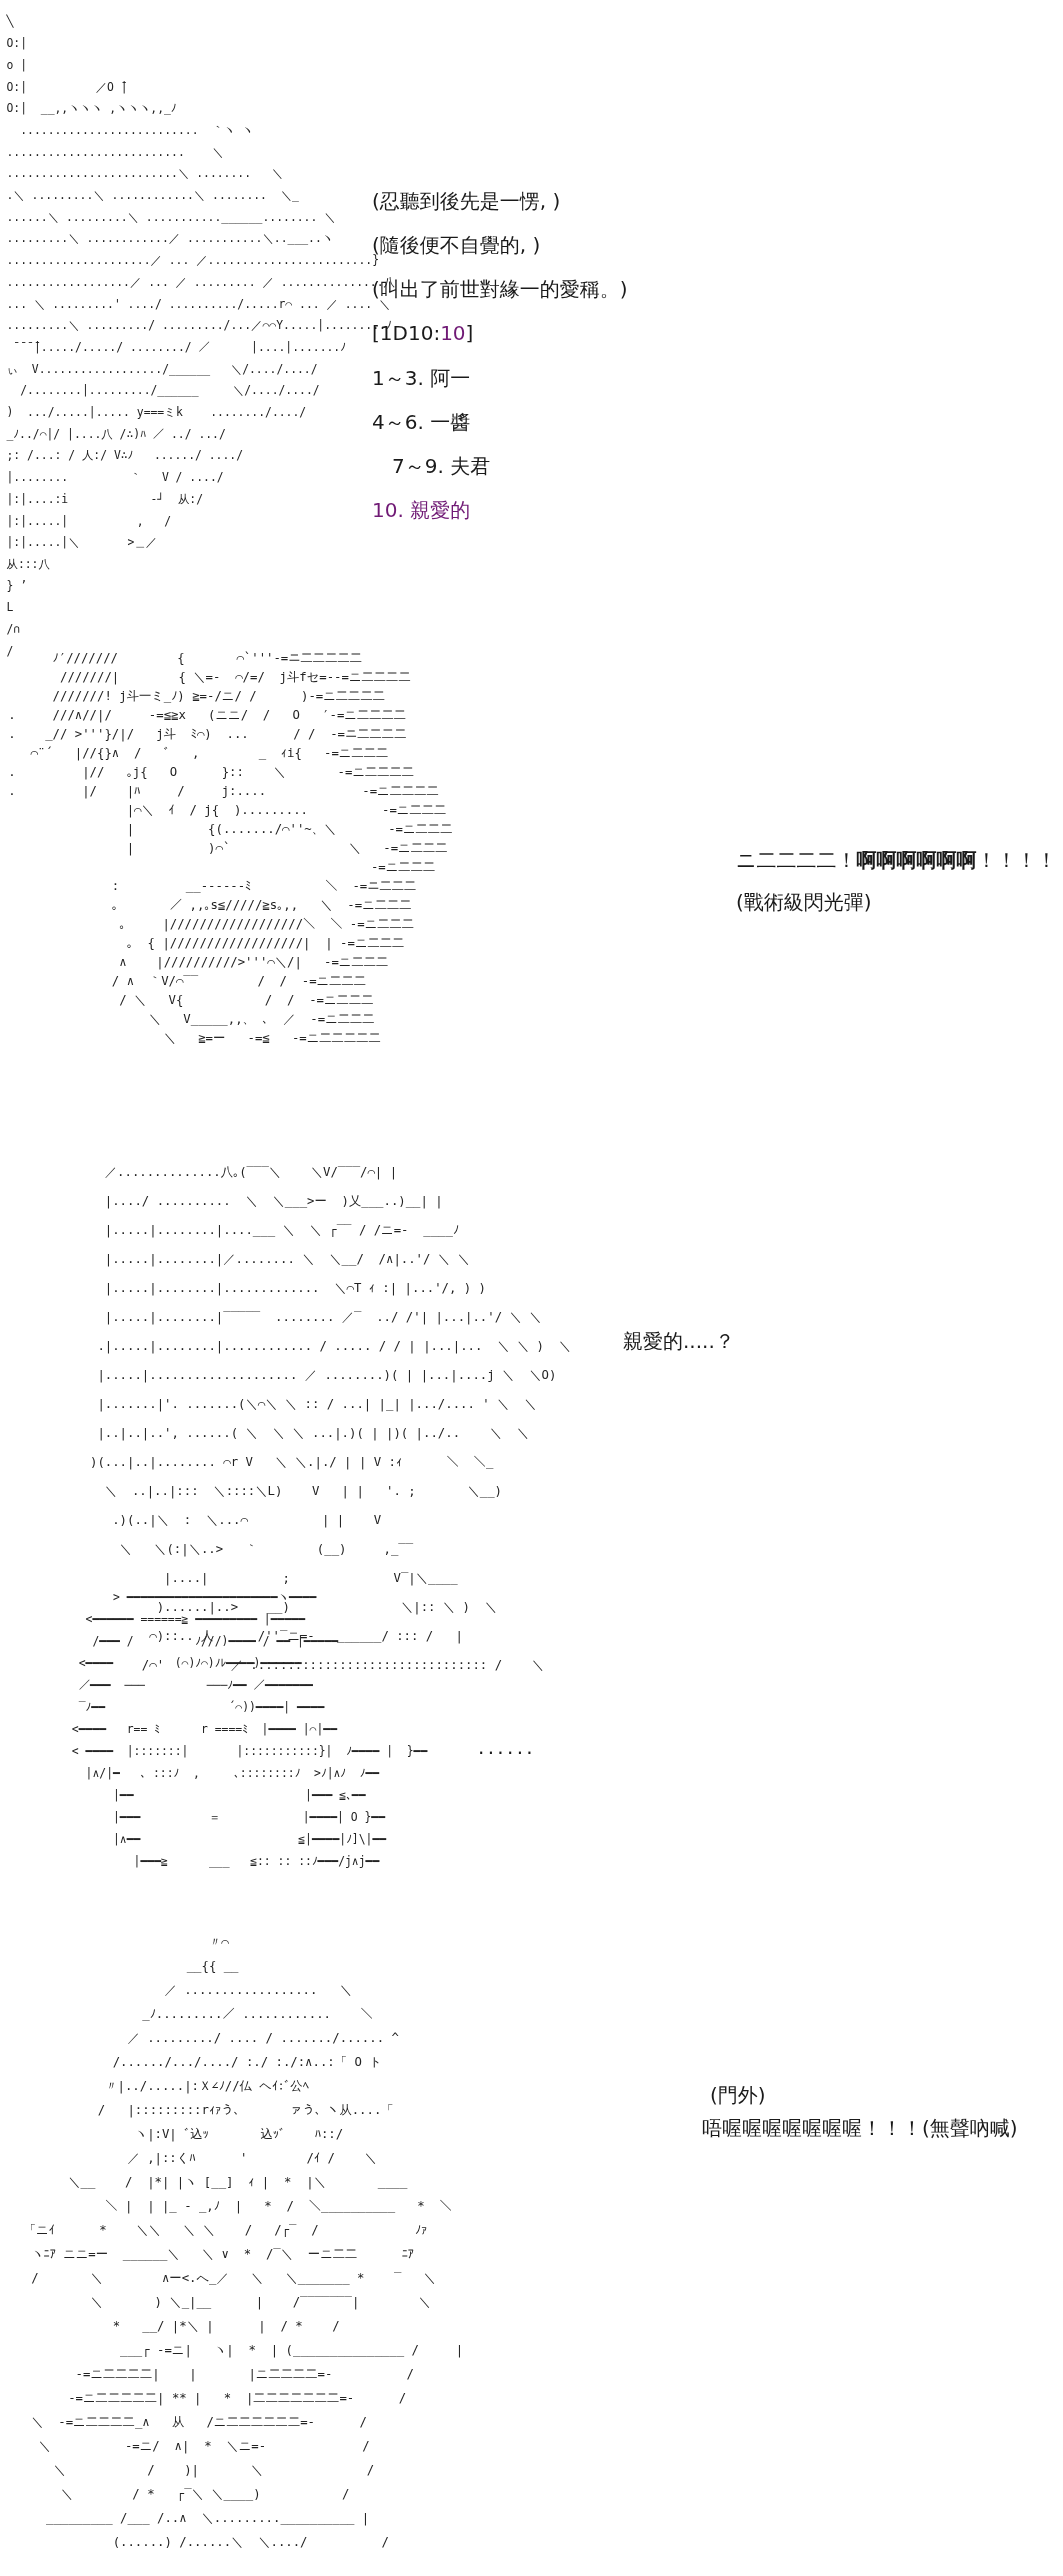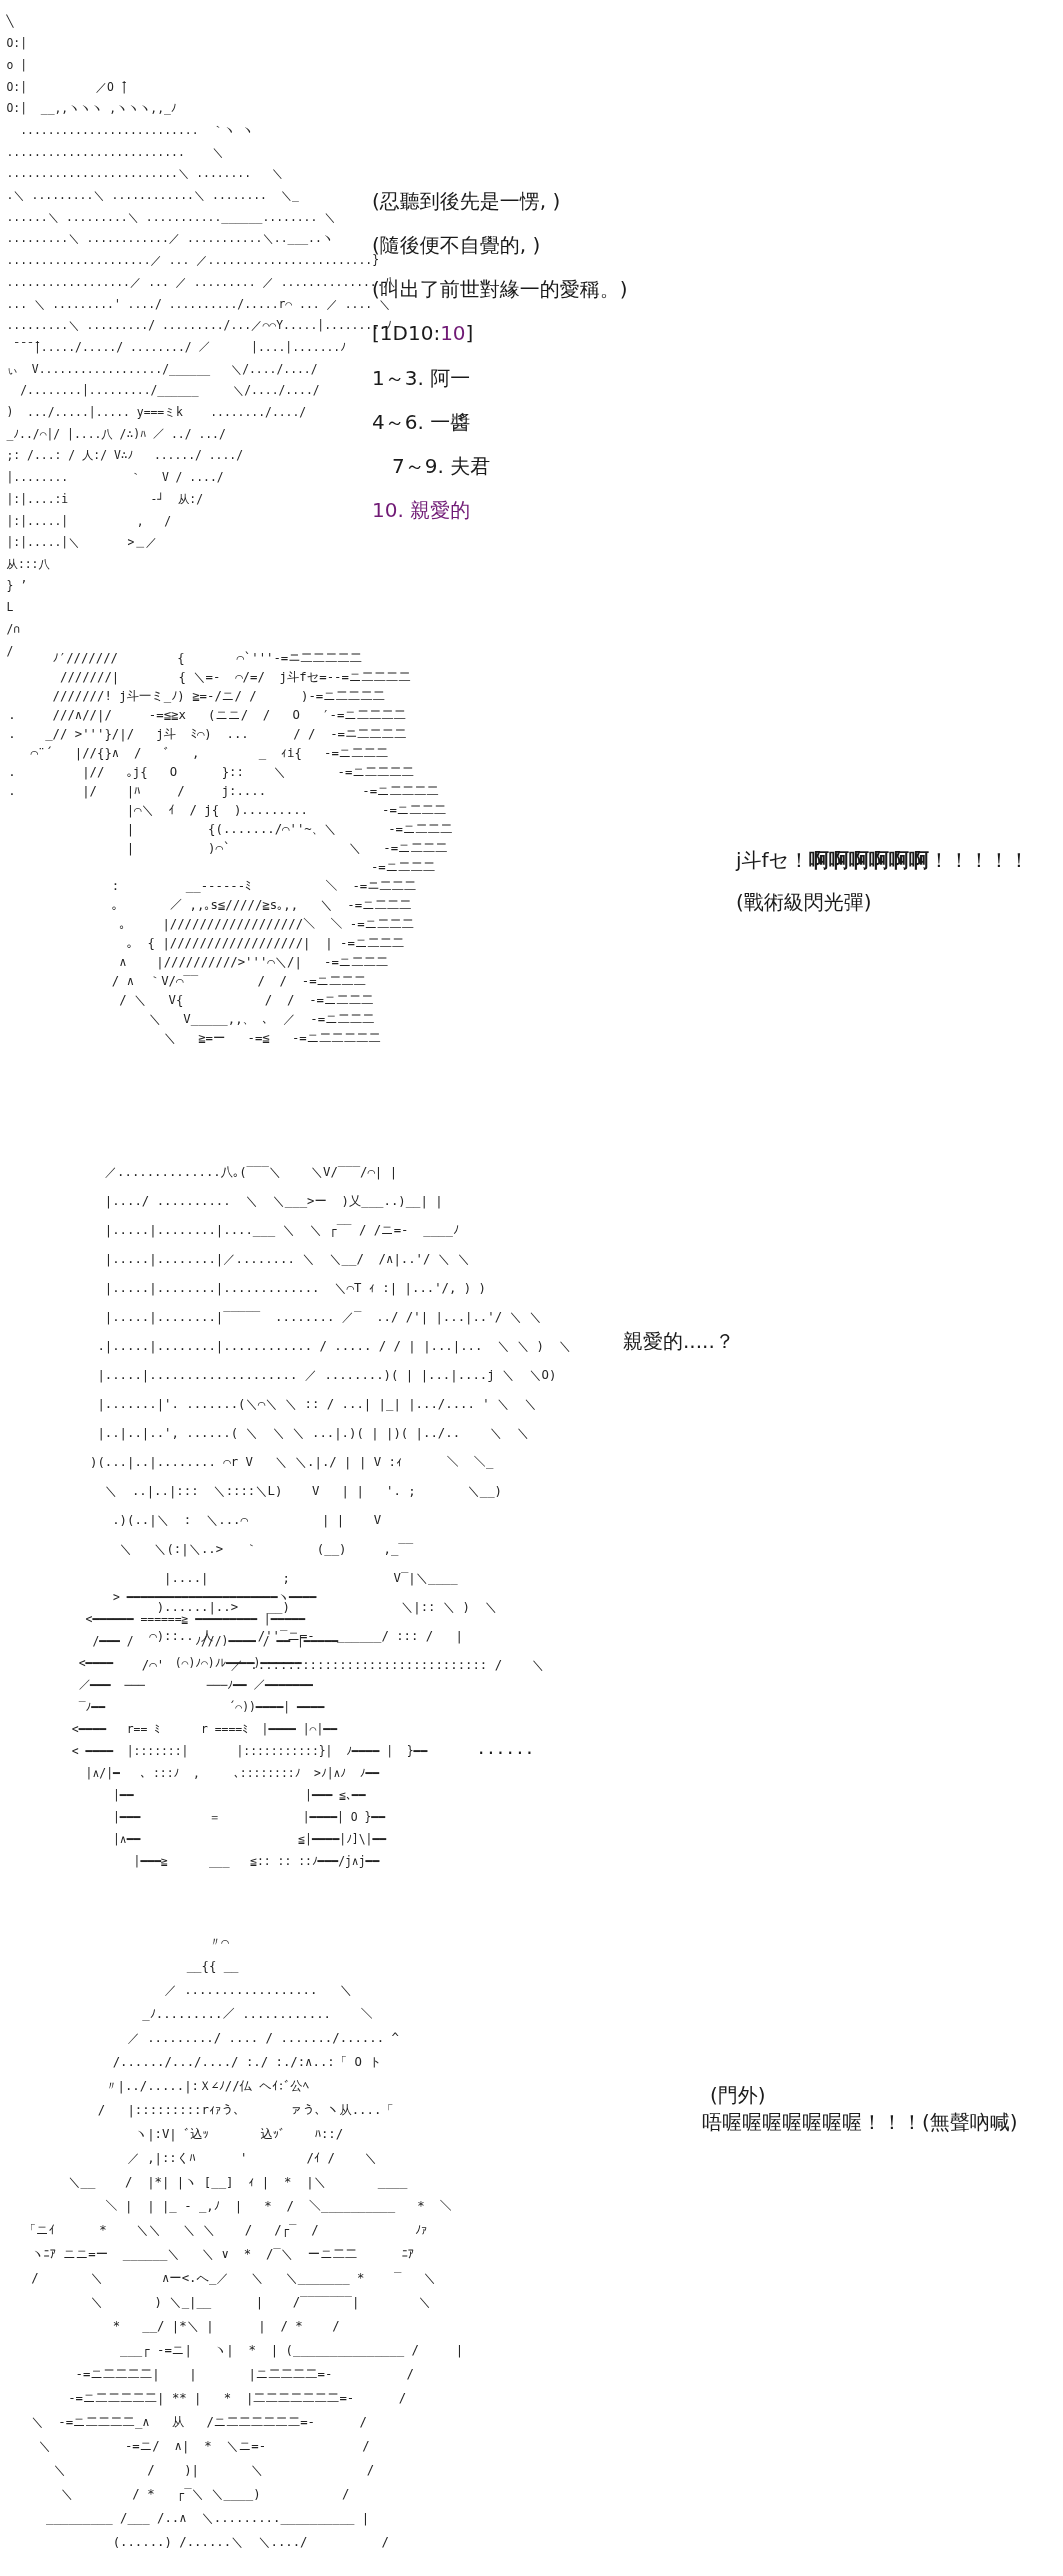--- a/index.html
+++ b/index.html
@@ -76,21 +76,21 @@
               :         __------ﾐ          ＼  -=ニ二二二
               ｡       ／ ,,｡s≦/////≧s｡,,   ＼  -=ニ二二二
                ｡     |//////////////////＼  ＼ -=ニ二二二
                 ｡  { |//////////////////|  | -=ニ二二二
                ∧    |//////////&gt;'''⌒＼/|   -=ニ二二二
               / ∧  ｀V/⌒‾‾        /  /  -=ニ二二二
                / ＼   V{           /  /  -=ニ二二二
                    ＼   V_____,,、 ､  ／  -=ニ二二二
                      ＼   ≧=ー   -=≦   -=ニ二二二二二</pre>
   <div class="line" style="left:736px; top:216px;">
-    <span>j斗fセ！</span><span class="bold">啊啊啊啊啊啊</span><span>！！！！！</span>
+    <span>ニ二二二二！</span><span class="bold">啊啊啊啊啊啊</span><span>！！！！！</span>
   </div>
   <div class="line" style="left:736px; top:258px;">(戰術級閃光彈)</div>
 </div>
 
 <div class="panel" style="top:1145px; height:409px;">
   <pre class="art" style="left:90px; top:13px; font-size:12.3px; line-height:29px;">  ／..............八｡(‾‾‾＼    ＼V/‾‾‾/⌒| |
   |..../ ..........  ＼  ＼___&gt;ー  )乂___..)__| |
   |.....|........|....___ ＼  ＼ ┌‾‾ / /ニ=-  ____ﾉ
   |.....|........|／........ ＼  ＼__/  /∧|..'/ ＼ ＼
   |.....|........|.............  ＼⌒T ｨ :| |...'/, ) )
@@ -148,15 +148,15 @@
               ___┌ -=ニ|   ヽ|  *  | (_______________ /     |
         -=ニ二二二二|    |       |ニ二二二二=-          /
        -=ニ二二二二二| ** |   *  |二二二二二二二=-      /
   ＼  -=ニ二二二二_∧   从   /ニ二二二二二二=-      /
    ＼          -=ニ/  ∧|  *  ＼ニ=-             /
      ＼           /    )|       ＼              /
       ＼        / *   ┌‾＼ ＼____)           /
     _________ /___ /..∧  ＼.........__________ |
              (......) /......＼  ＼..../          /</pre>
   <div class="line" style="left:710px; top:177px;">(門外)</div>
-  <div class="line" style="left:702px; top:204px;">唔喔喔喔喔喔喔喔！！！(無聲吶喊)</div>
+  <div class="line" style="left:702px; top:210px;">唔喔喔喔喔喔喔喔！！！(無聲吶喊)</div>
 </div>
 
 
 </body></html>

